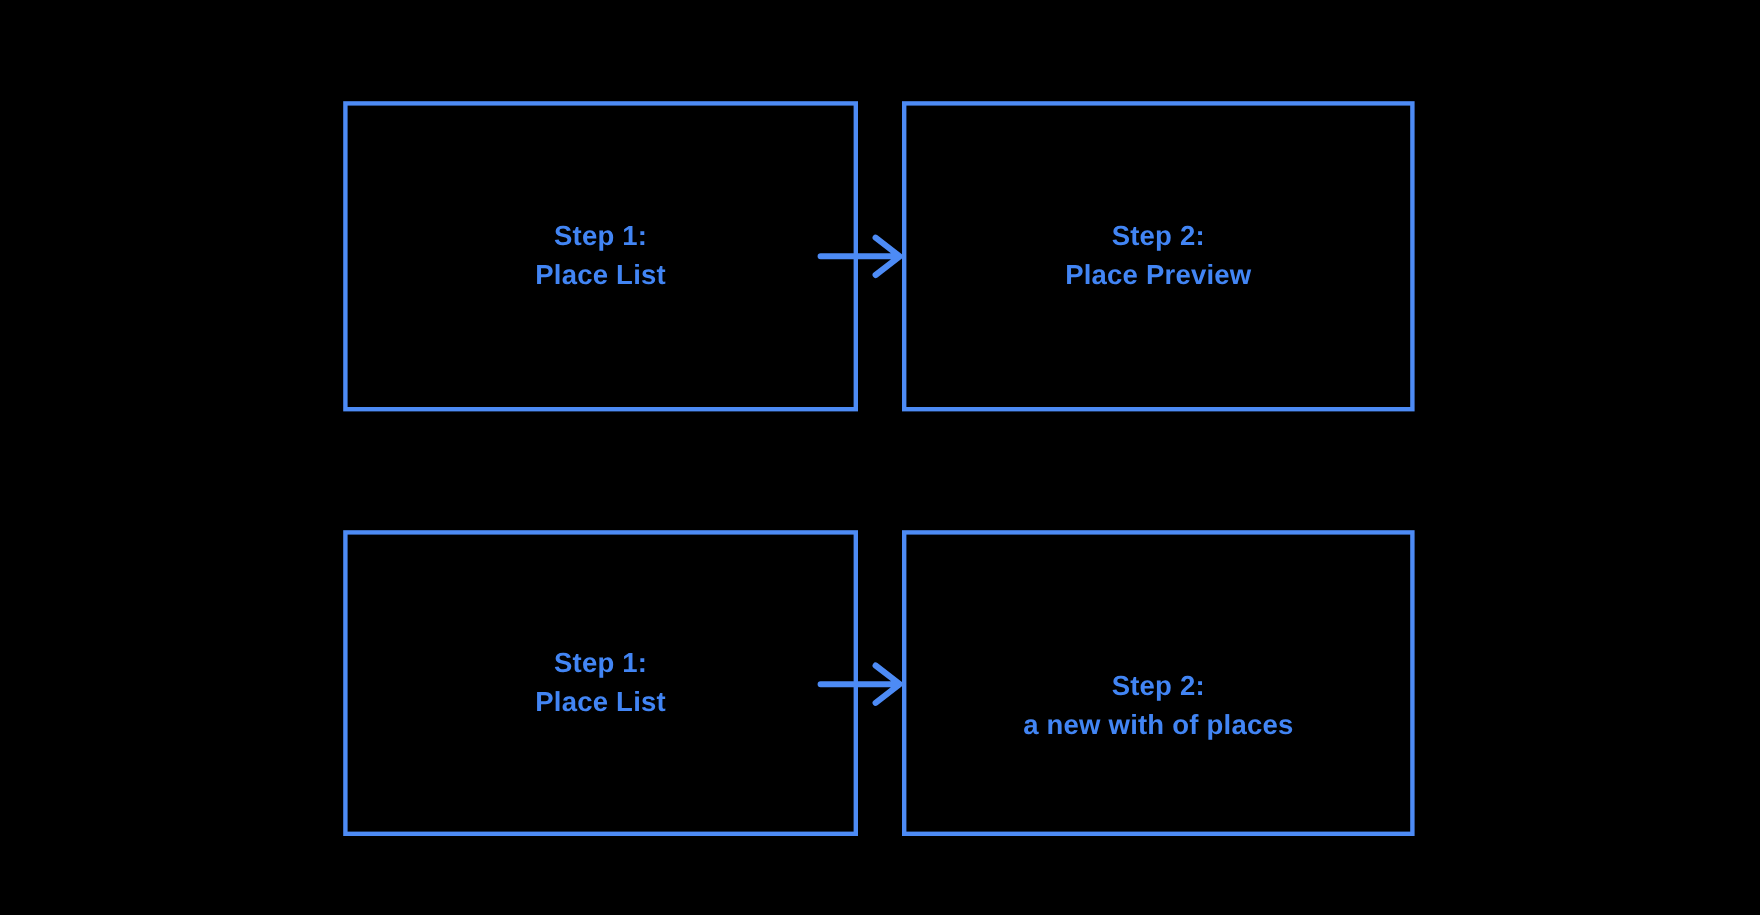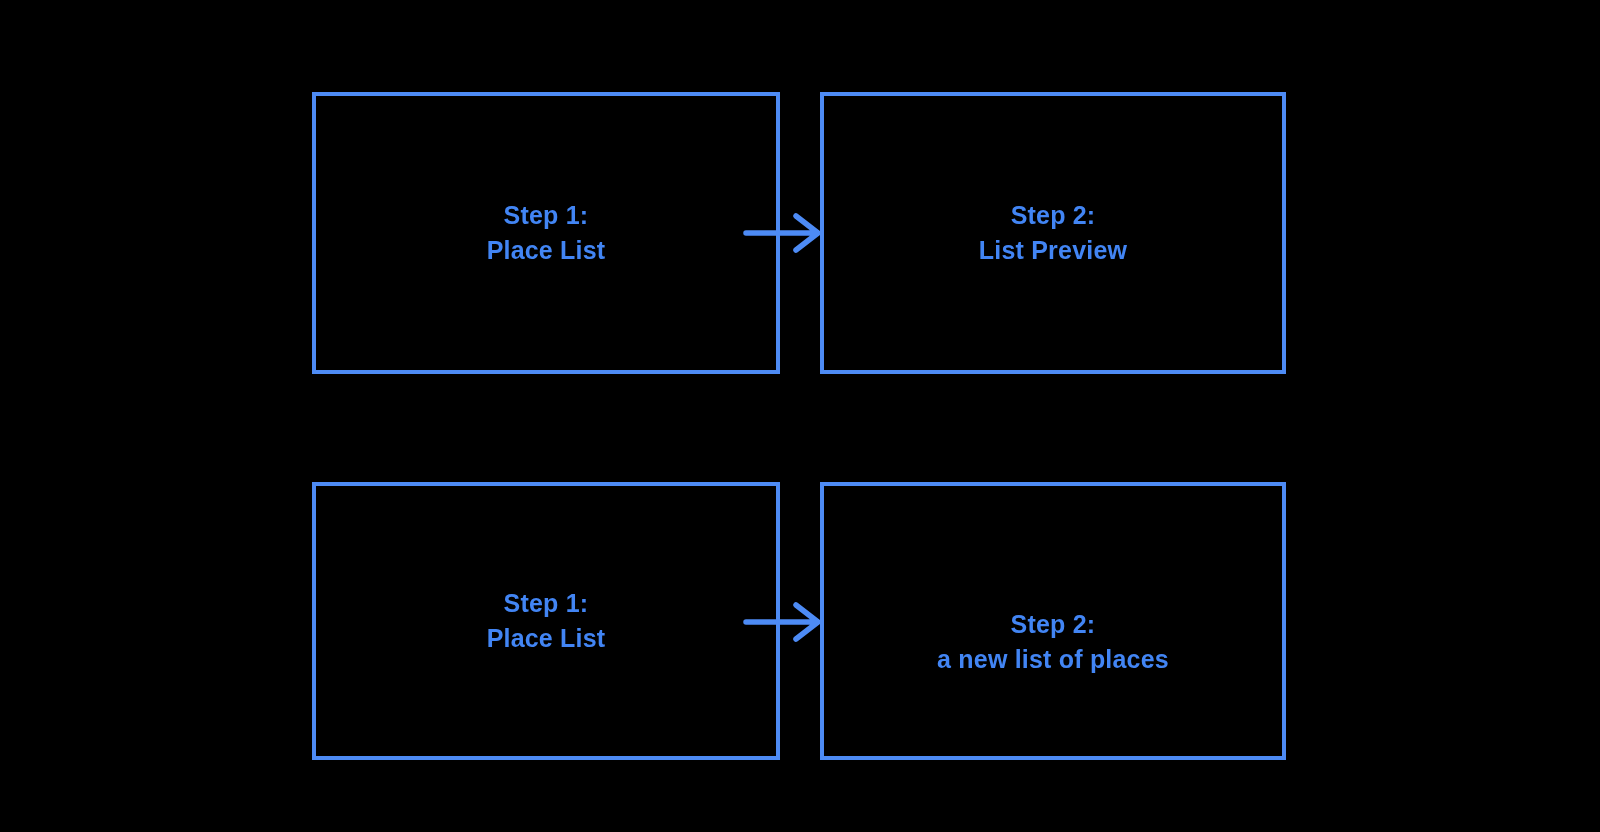--- a/index.html
+++ b/index.html
@@ -67,35 +67,35 @@
     </div>
   </div>
 
   <svg class="flow-arrow arrow-1" viewBox="0 0 84 48">
     <path d="M6 24 H72 M56 7 L78 24 L56 41"></path>
   </svg>
 
   <div class="flow-box box-b">
     <div class="box-label">
       <span class="line">Step 2:</span>
-      <span class="line">List Preview</span>
+      <span class="line">Place Preview</span>
     </div>
   </div>
 
   <div class="flow-box box-c">
     <div class="box-label">
       <span class="line">Step 1:</span>
       <span class="line">Place List</span>
     </div>
   </div>
 
   <svg class="flow-arrow arrow-2" viewBox="0 0 84 48">
     <path d="M6 24 H72 M56 7 L78 24 L56 41"></path>
   </svg>
 
   <div class="flow-box box-d">
     <div class="box-label">
       <span class="line">Step 2:</span>
-      <span class="line">a new list of places</span>
+      <span class="line">a new with of places</span>
     </div>
   </div>
 
 </div>
 
 </body></html>

